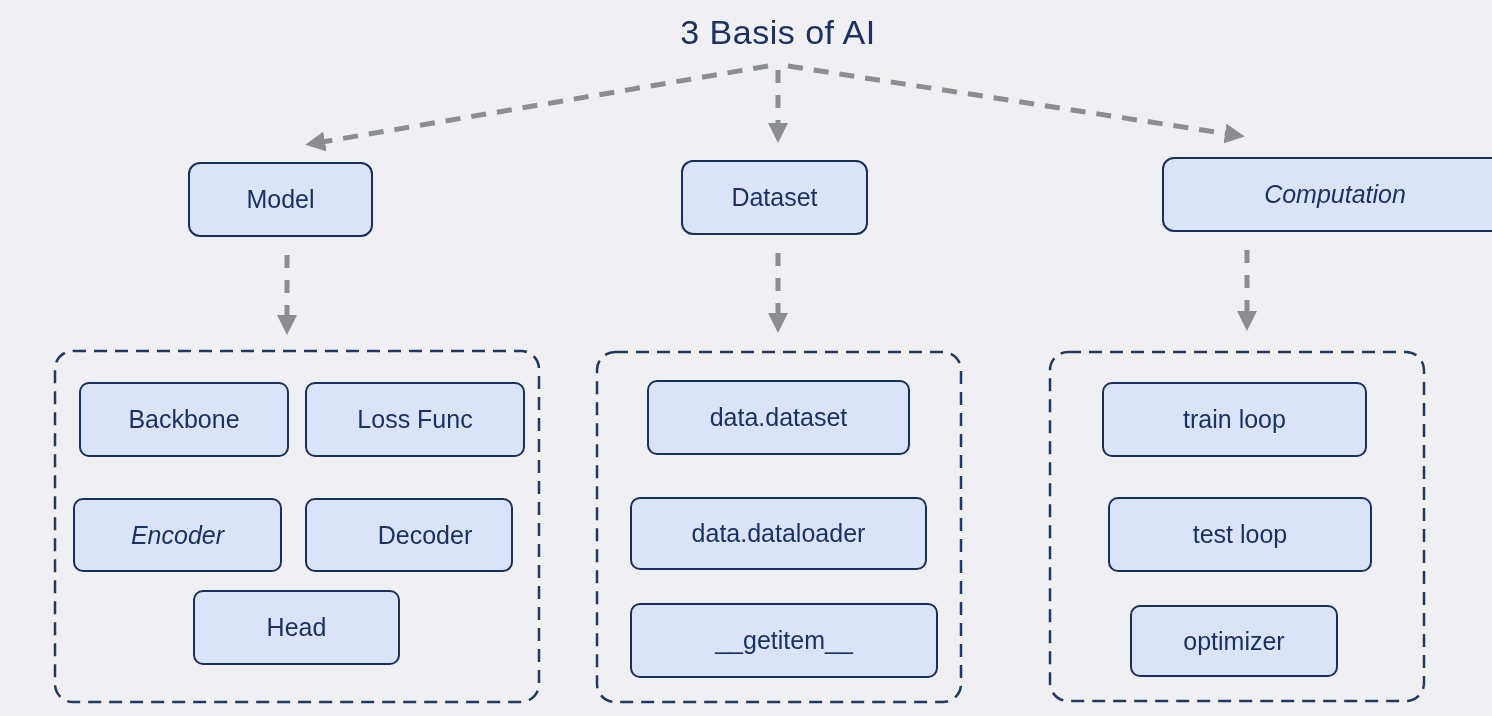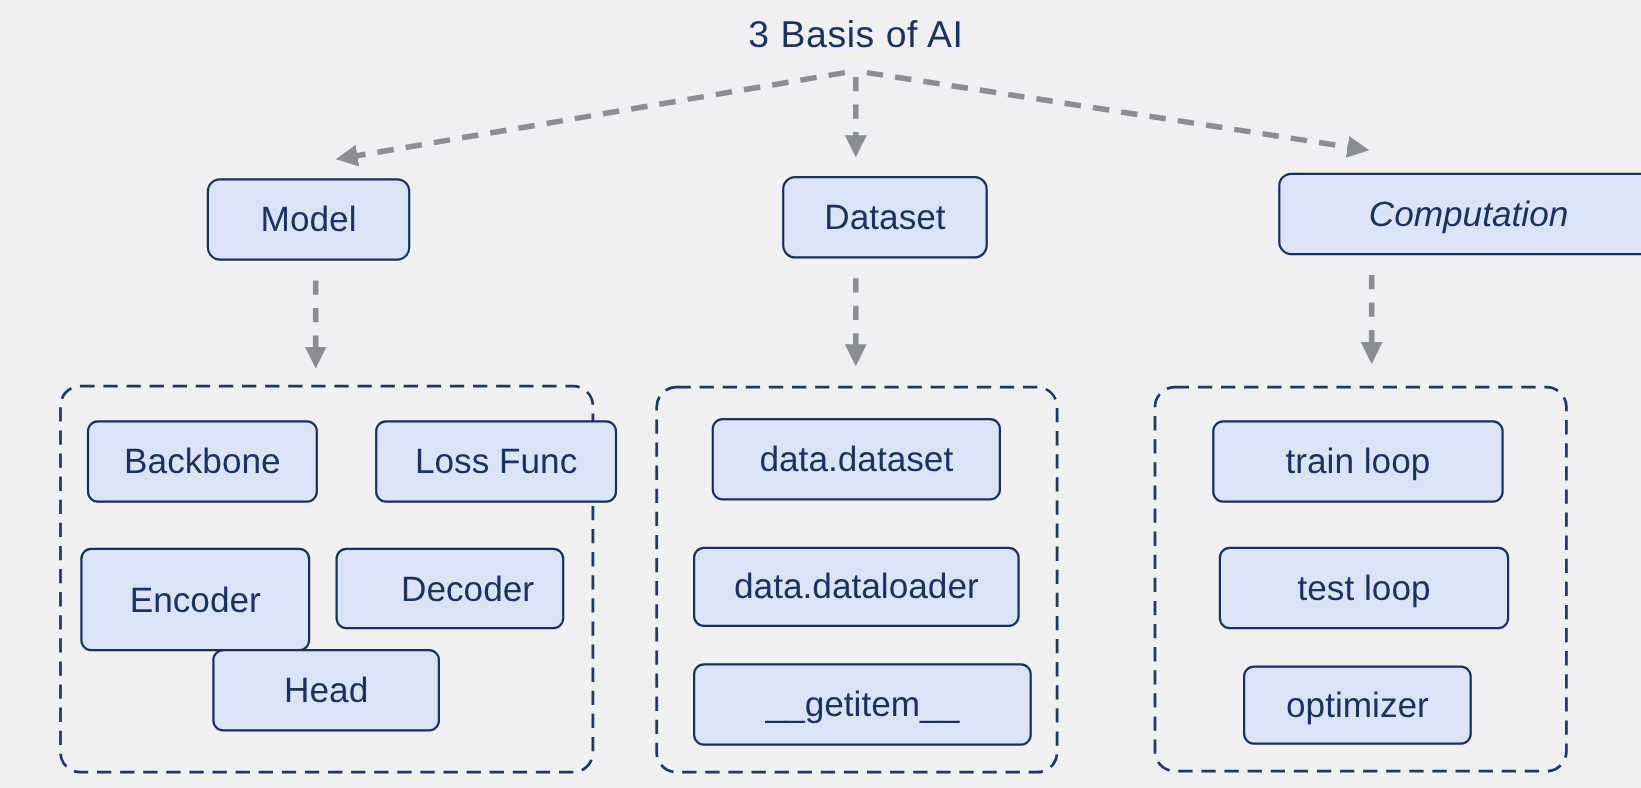--- a/index.html
+++ b/index.html
@@ -40,21 +40,21 @@
   }
   .box {
     position: absolute;
     background: var(--box-fill);
     border: 2px solid var(--box-border);
     border-radius: 10px;
     display: flex;
     align-items: center;
     justify-content: center;
     color: var(--text);
-    font-size: 32px;
+    font-size: 25px;
     white-space: nowrap;
   }
   .head-box { border-radius: 12px; }
   .arrow { stroke: var(--arrow); stroke-width: 5; fill: none; }
   .dash-top { stroke-dasharray: 15 11; }
   .dash-mid { stroke-dasharray: 13 12; }
   .ah { fill: var(--arrow); }
   .container-rect {
     fill: none;
     stroke: var(--container-border);
@@ -83,26 +83,26 @@
     <line x1="287" y1="255" x2="287" y2="318" class="arrow dash-mid" marker-end="url(#ah)"></line>
     <line x1="778" y1="253" x2="778" y2="316" class="arrow dash-mid" marker-end="url(#ah)"></line>
     <line x1="1247" y1="250" x2="1247" y2="314" class="arrow dash-mid" marker-end="url(#ah)"></line>
 
     <rect x="55" y="351" width="484" height="351" rx="18" class="container-rect"></rect>
     <rect x="597" y="352" width="364" height="350" rx="18" class="container-rect"></rect>
     <rect x="1050" y="352" width="374" height="349" rx="18" class="container-rect"></rect>
   </svg>
 
   <div class="box head-box" style="left:188px; top:162px; width:185px; height:75px;">Model</div>
-  <div class="box head-box" style="left:681px; top:160px; width:187px; height:75px;margin-left:30px;">Dataset</div>
+  <div class="box head-box" style="left:681px; top:160px; width:187px; height:75px;">Dataset</div>
   <div class="box head-box" style="left:1162px; top:157px; width:346px; height:75px;font-style:italic;">Computation</div>
 
   <div class="box" style="left:79px; top:382px; width:210px; height:75px;">Backbone</div>
-  <div class="box" style="left:305px; top:382px; width:220px; height:75px;margin-left:36px;">Loss Func</div>
-  <div class="box" style="left:73px; top:498px; width:209px; height:94px;">Encoder</div>
+  <div class="box" style="left:305px; top:382px; width:220px; height:75px;">Loss Func</div>
+  <div class="box" style="left:73px; top:498px; width:209px; height:74px;font-style:italic;">Encoder</div>
   <div class="box" style="left:305px; top:498px; width:208px; height:74px;padding-left:32px;">Decoder</div>
   <div class="box" style="left:193px; top:590px; width:207px; height:75px;">Head</div>
 
   <div class="box" style="left:647px; top:380px; width:263px; height:75px;">data.dataset</div>
   <div class="box" style="left:630px; top:497px; width:297px; height:73px;">data.dataloader</div>
   <div class="box" style="left:630px; top:603px; width:308px; height:75px;">__getitem__</div>
 
   <div class="box" style="left:1102px; top:382px; width:265px; height:75px;">train loop</div>
   <div class="box" style="left:1108px; top:497px; width:264px; height:75px;">test loop</div>
   <div class="box" style="left:1130px; top:605px; width:208px; height:72px;">optimizer</div>

